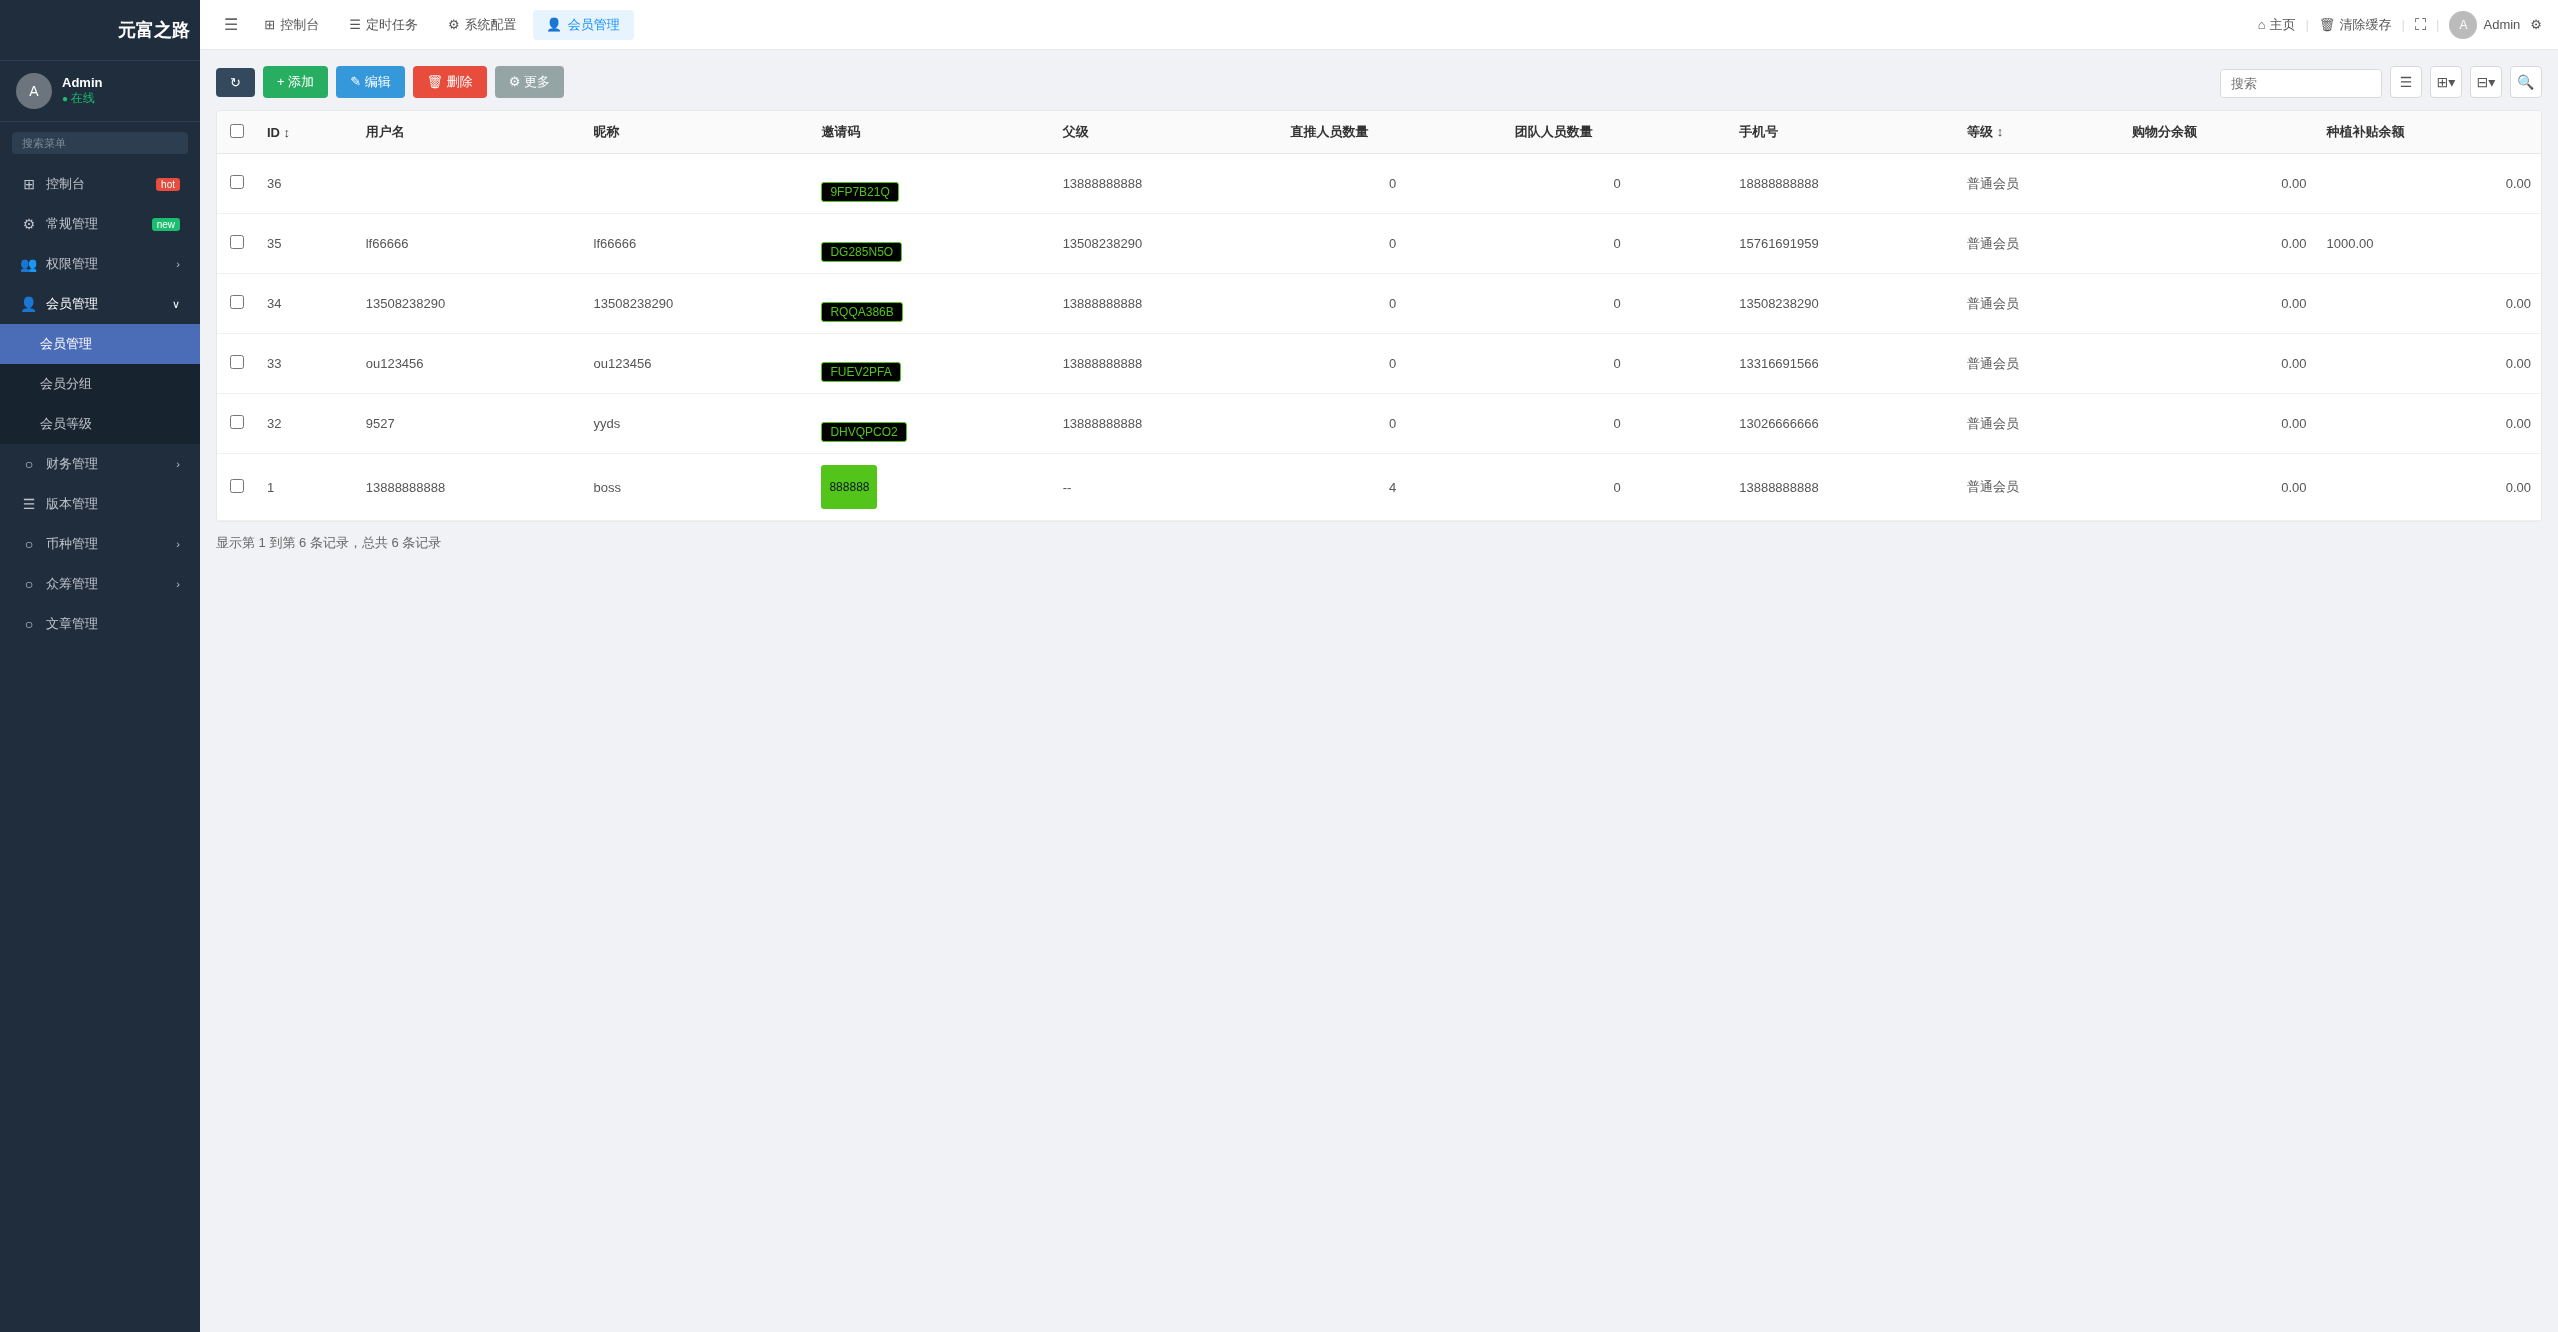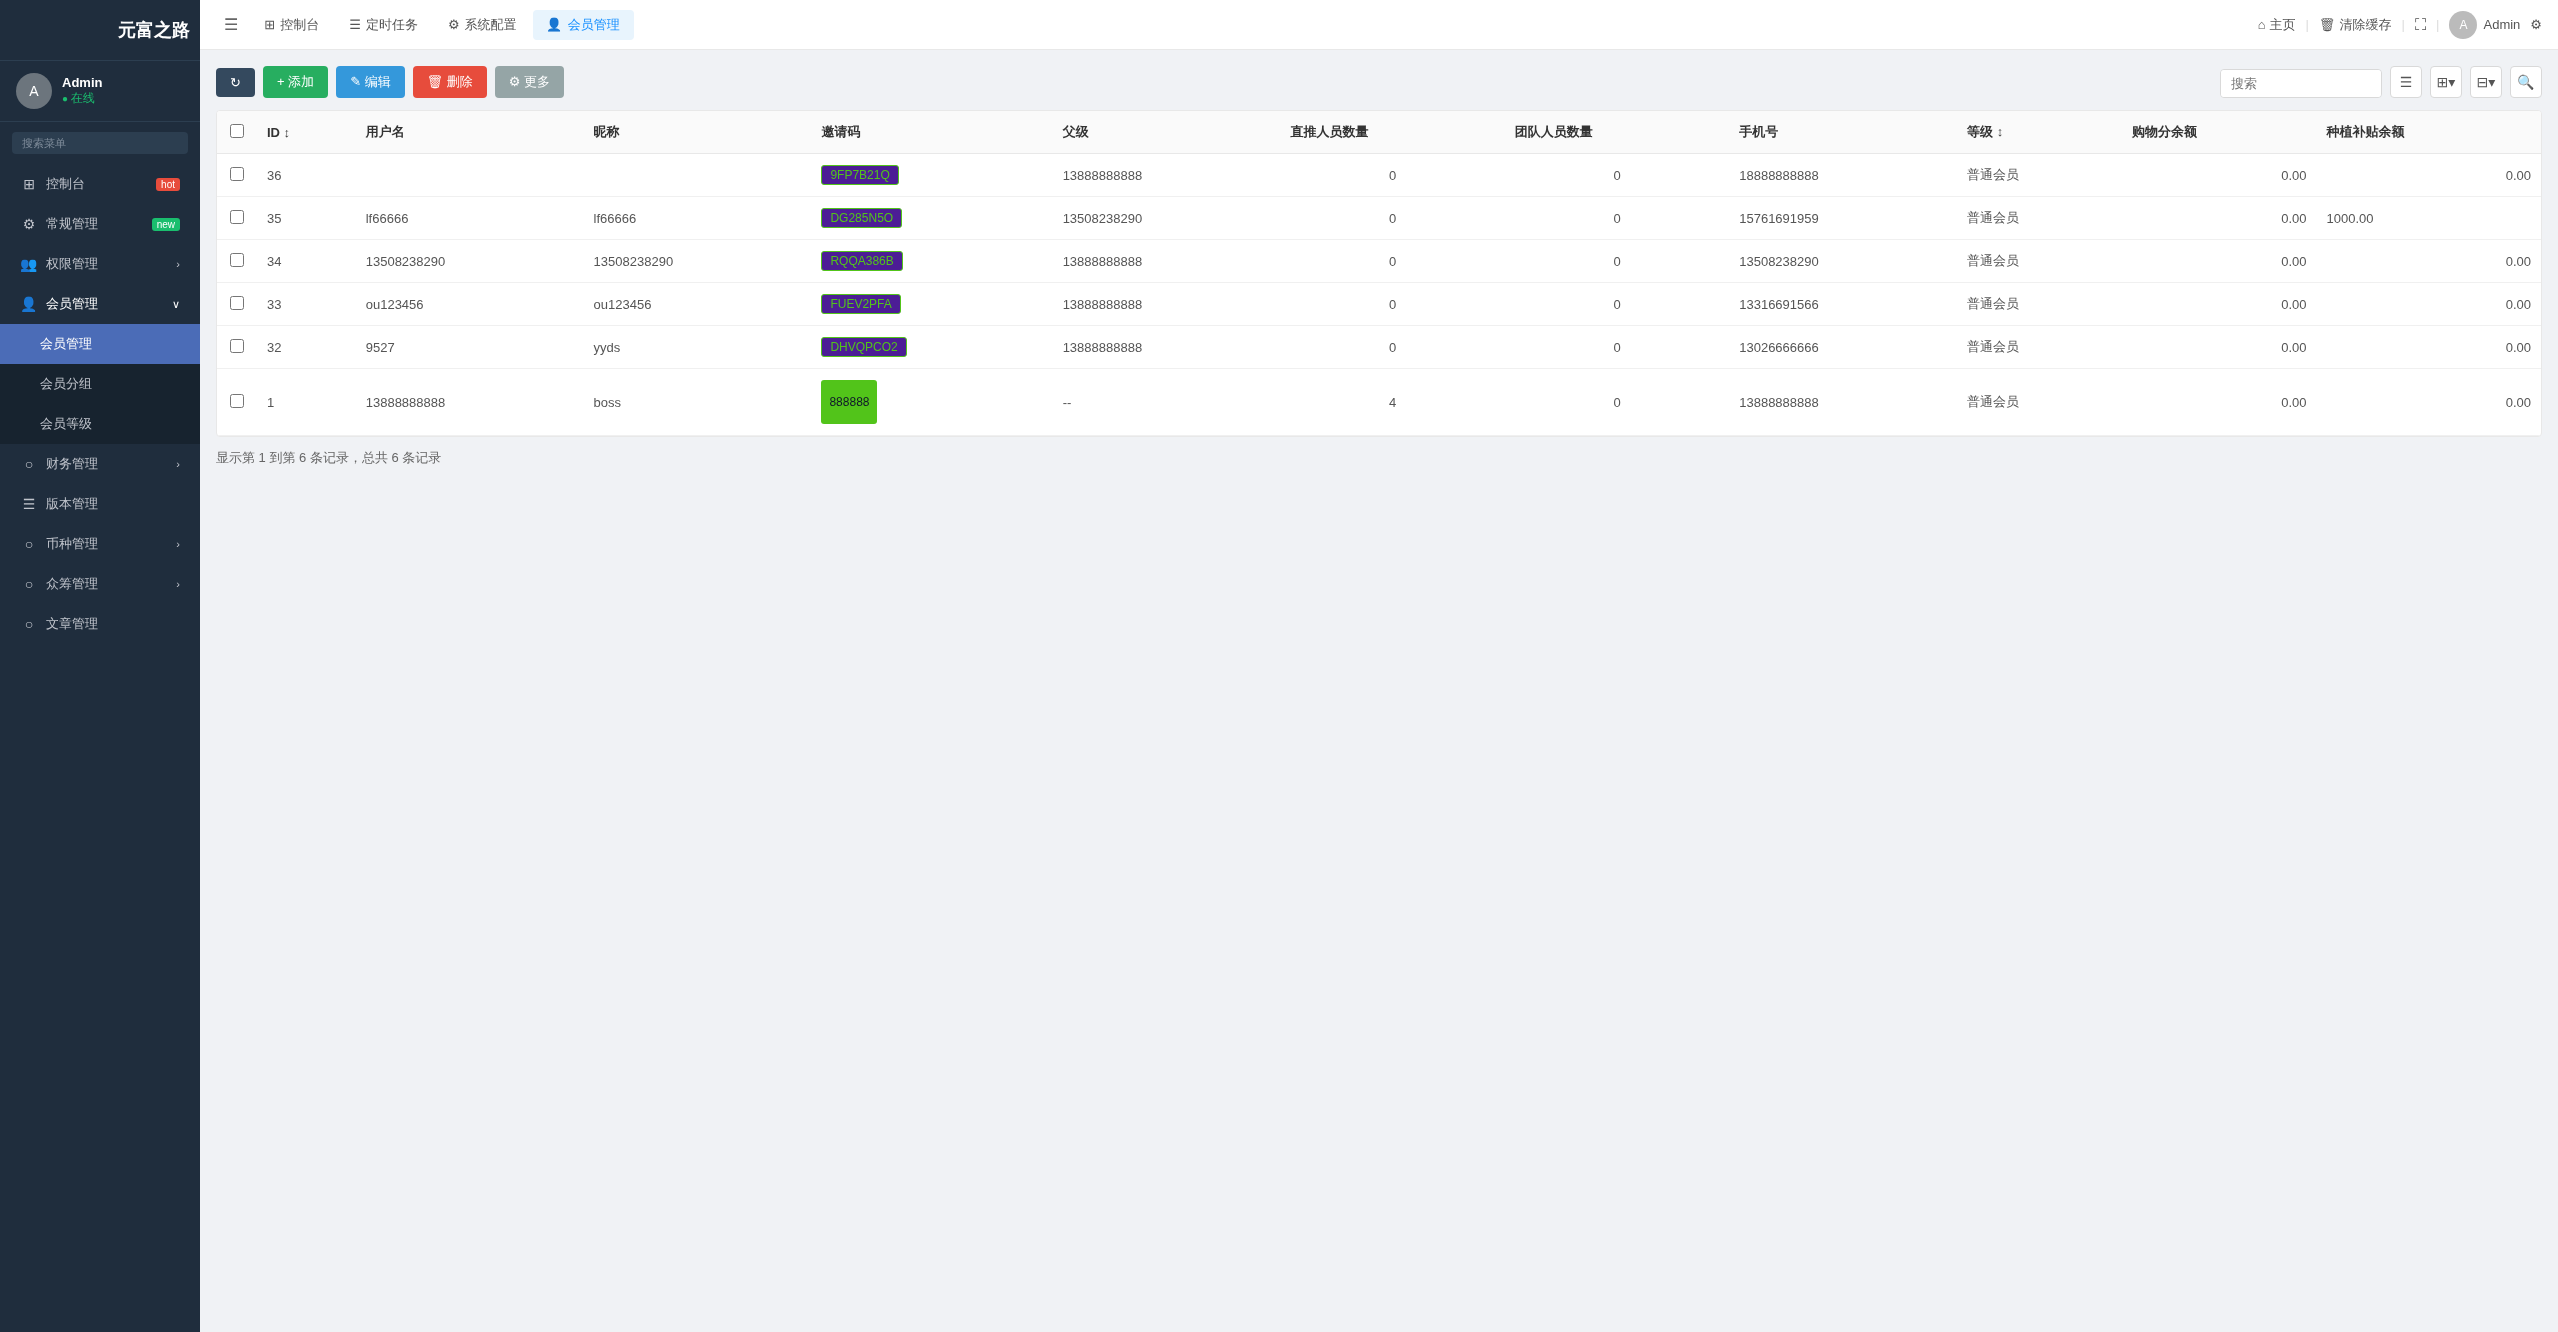--- a/index.html
+++ b/index.html
@@ -194,21 +194,21 @@
       padding: 11px 10px;
       color: #555;
       white-space: nowrap;
     }
     .invite-badge {
       display: inline-block;
       padding: 2px 8px;
       border-radius: 3px;
       font-size: 12px;
     }
-    .invite-badge.green-border { border: 1px solid #52c41a; color: #52c41a; background: #4c1d95; }
+    .invite-badge.green-border { border: 1px solid #52c41a; color: #52c41a; background: #000000; margin-top: 17px; }
     .invite-badge.green-fill { background: #52c41a; color: #0f172a; padding: 15px 8px; }
     .checkbox-cell { width: 40px; text-align: center; }
     input[type=checkbox] { cursor: pointer; width: 14px; height: 14px; }
 
     .pagination-info {
       padding: 12px 0 6px 0;
       color: #666;
       font-size: 13px;
     }
 

